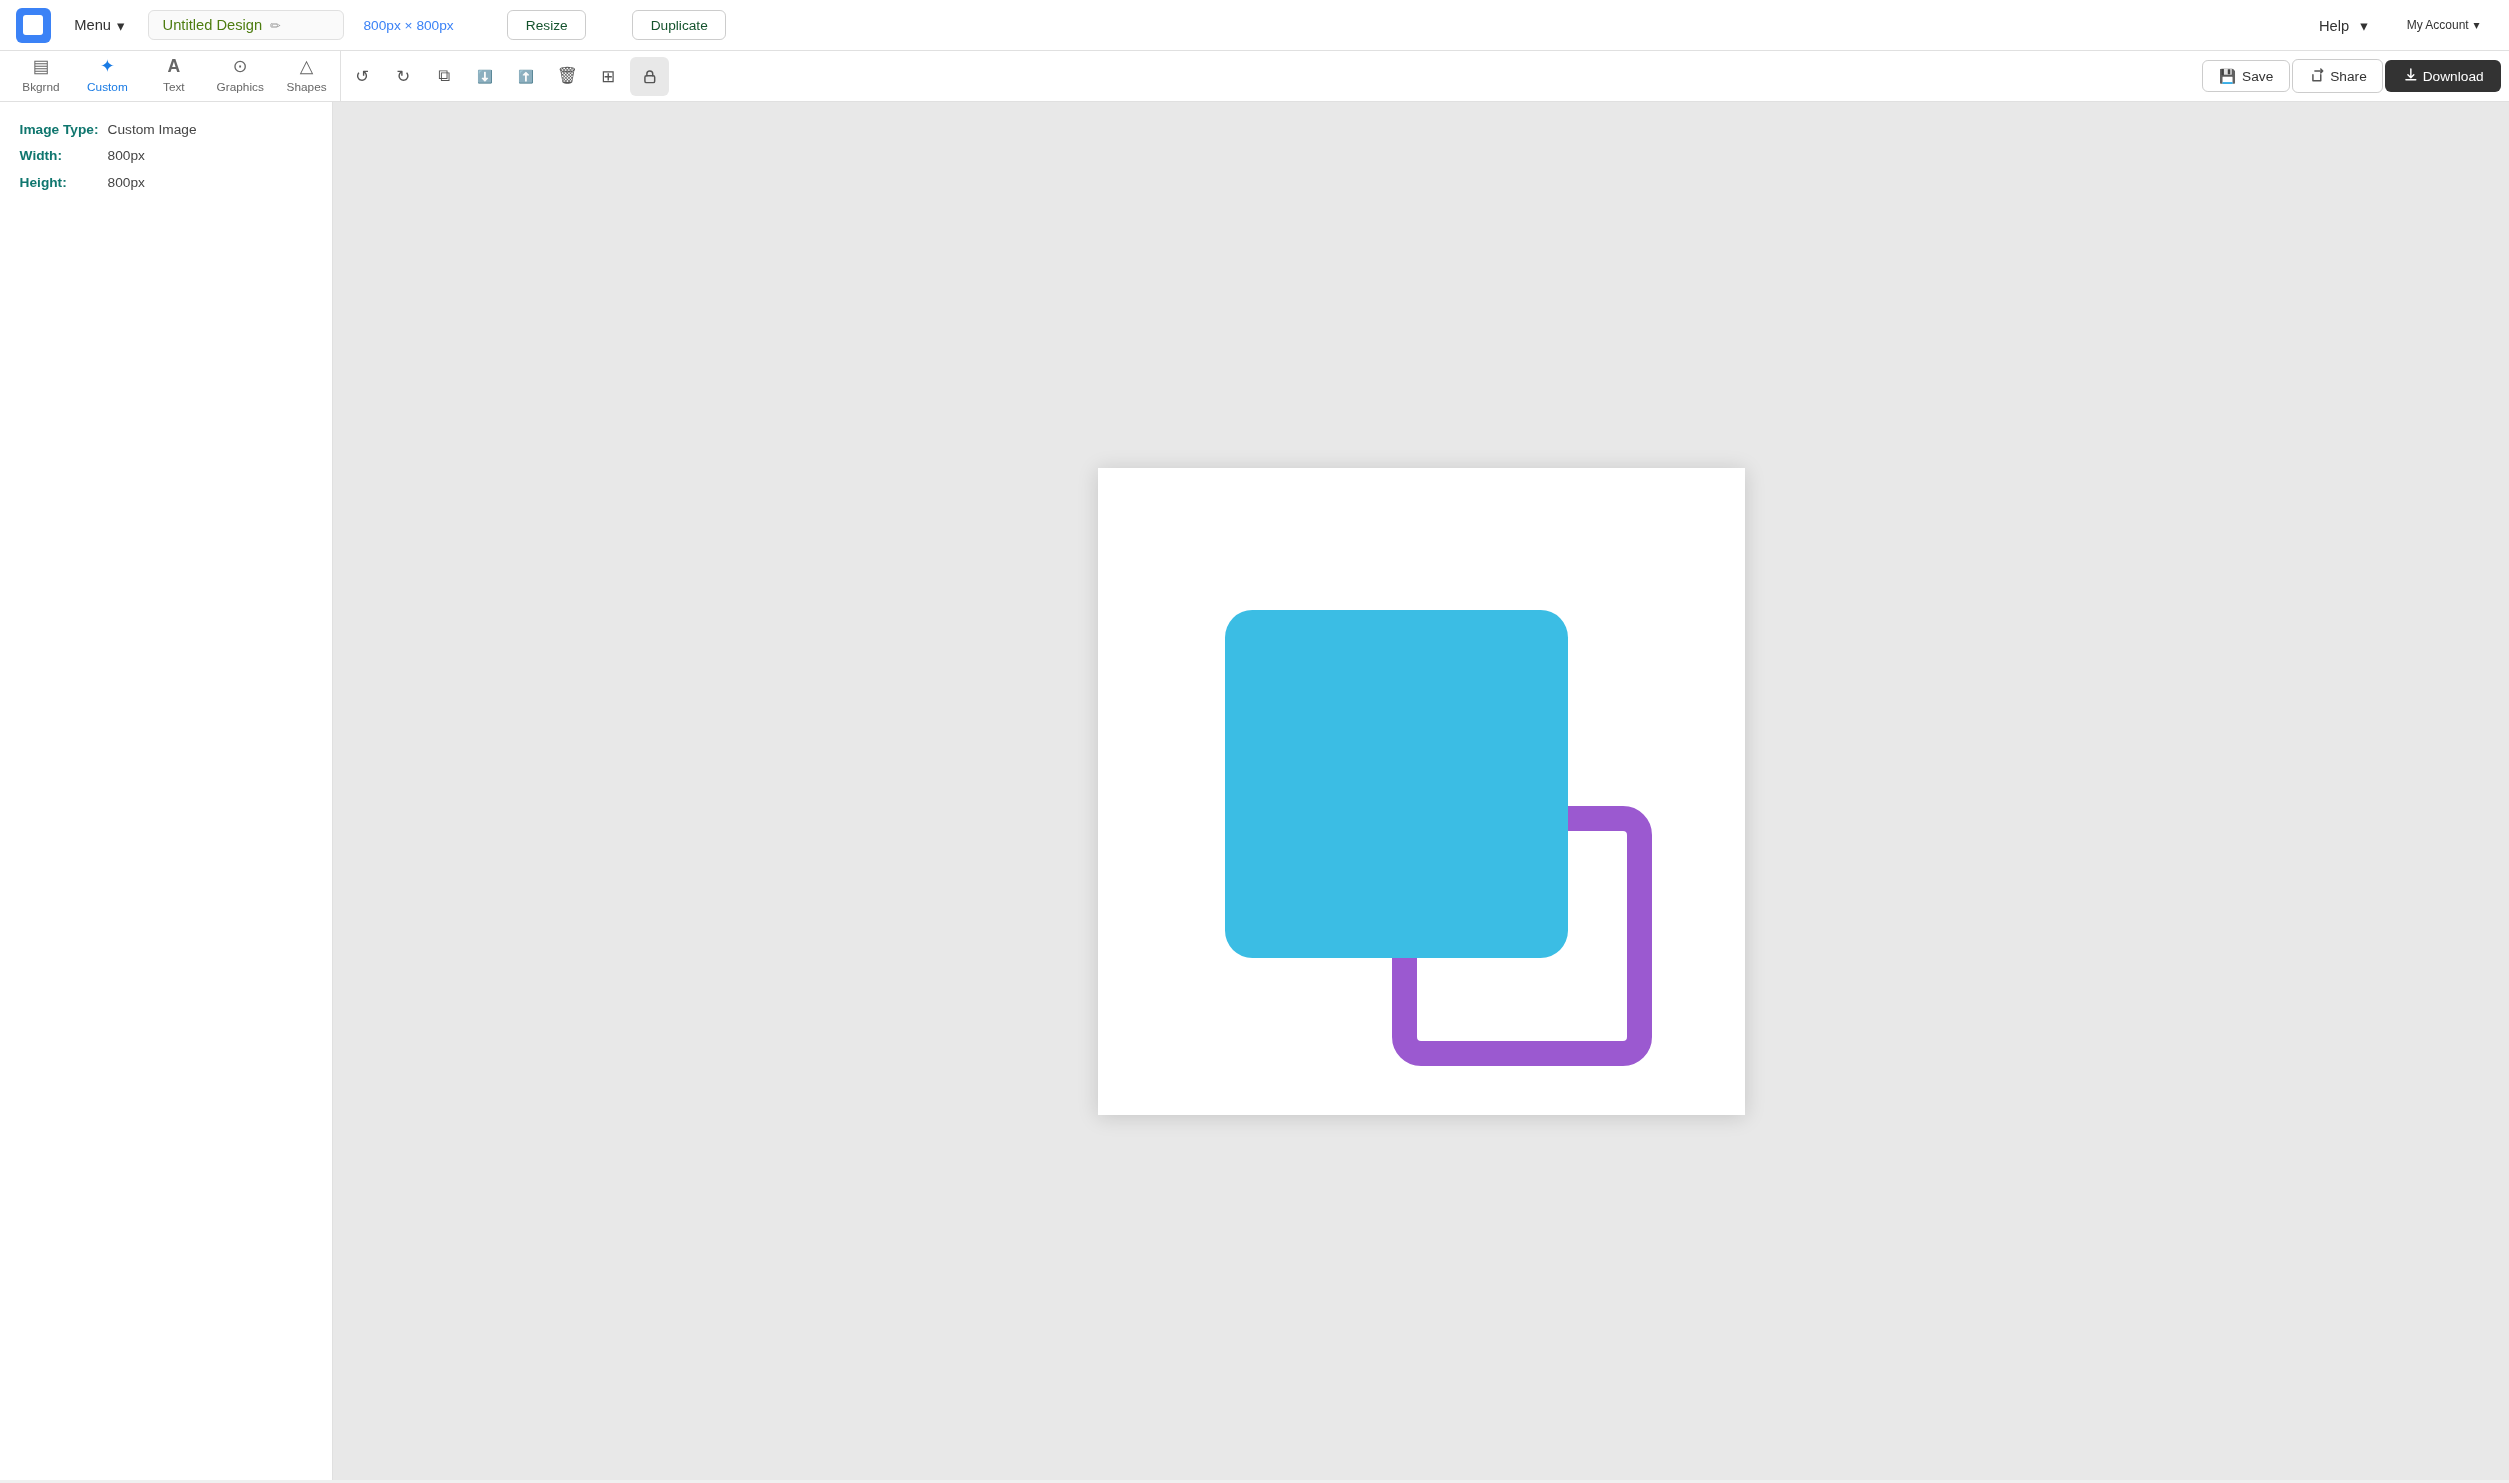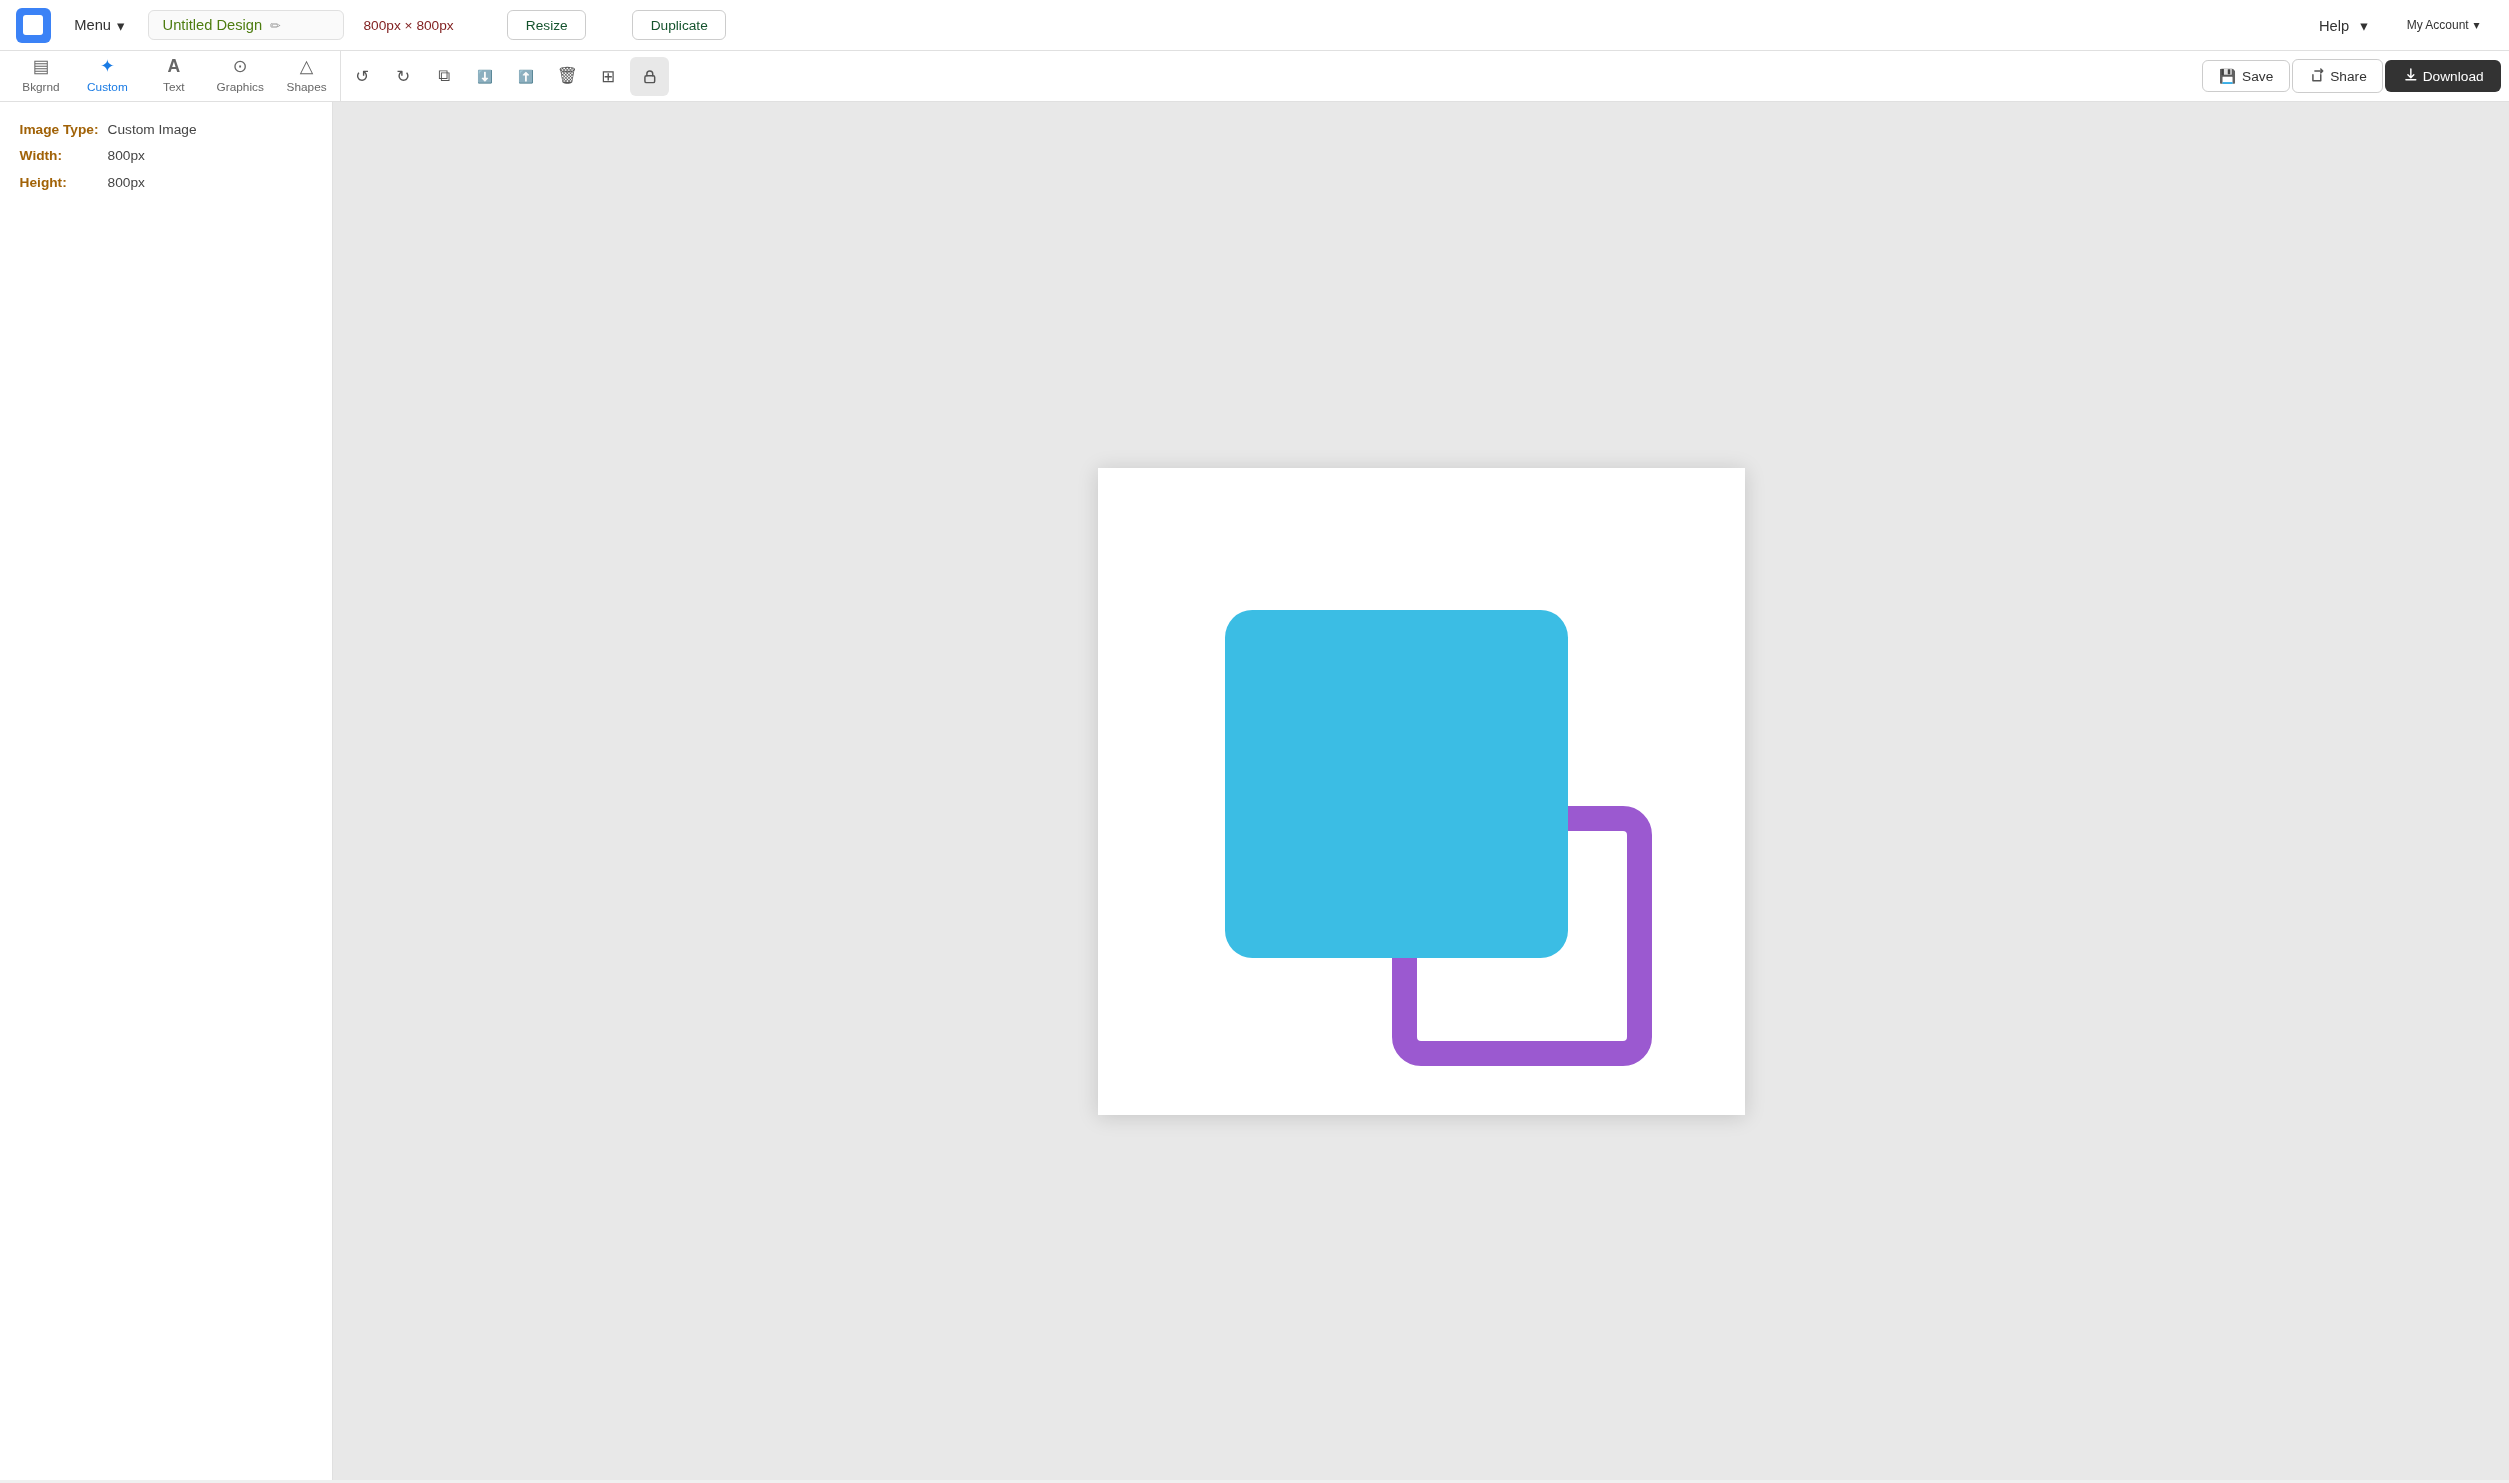--- a/index.html
+++ b/index.html
@@ -58,21 +58,21 @@
     .title-text {
       font-size: 14.7px;
       color: #4d7c0f;
     }
     .title-edit-icon {
       color: #999;
       font-size: 12.7px;
     }
     .canvas-size {
       font-size: 13.7px;
-      color: #7f1d1d;
+      color: #3b82f6;
       padding: 0 7.8px;
     }
     .nav-btn {
       padding: 6.9px 17.6px;
       border: 1.5px solid #ccc;
       border-radius: 5.9px;
       background: white;
       cursor: pointer;
       font-size: 13.7px;
       color: #14532d;
@@ -198,21 +198,21 @@
       padding: 19.6px 19.6px;
     }
     .panel-info-row {
       display: flex;
       align-items: center;
       margin-bottom: 11.8px;
       font-size: 13.7px;
     }
     .panel-label {
       font-weight: 700;
-      color: #a16207;
+      color: #0f766e;
       min-width: 88px;
     }
     .panel-value {
       color: #444;
     }
 
     
     .canvas-area {
       flex: 1;
       background: #e8e8e8;

